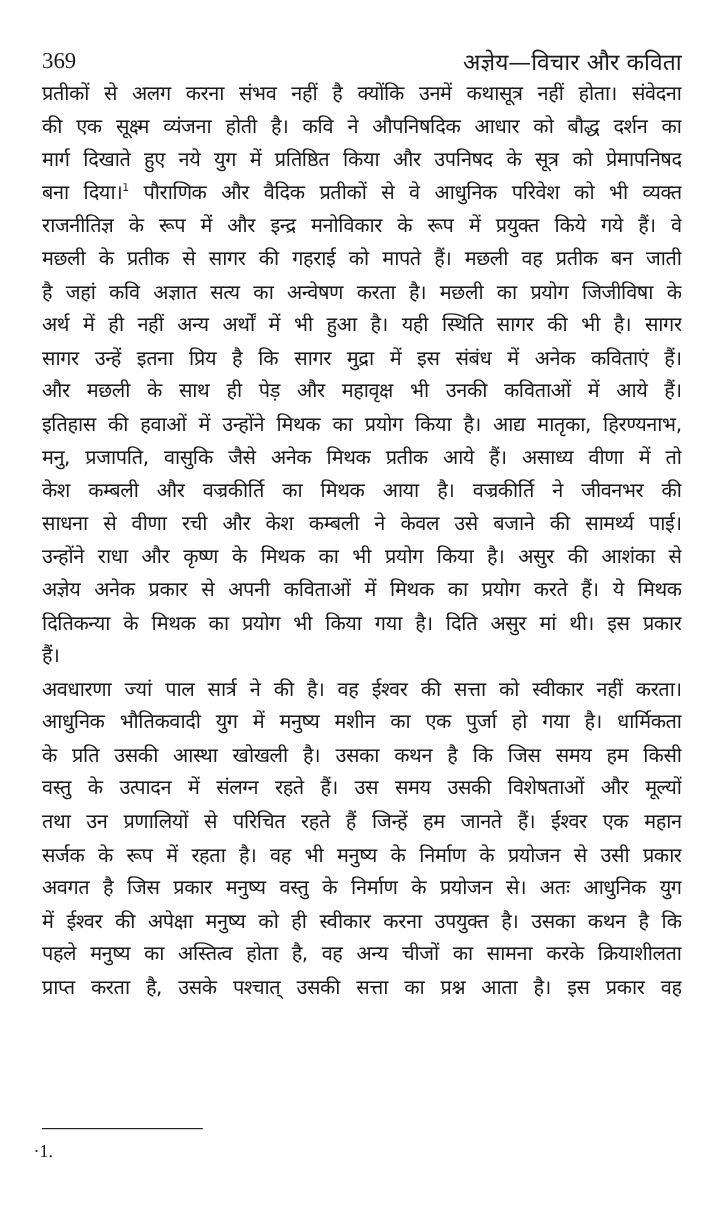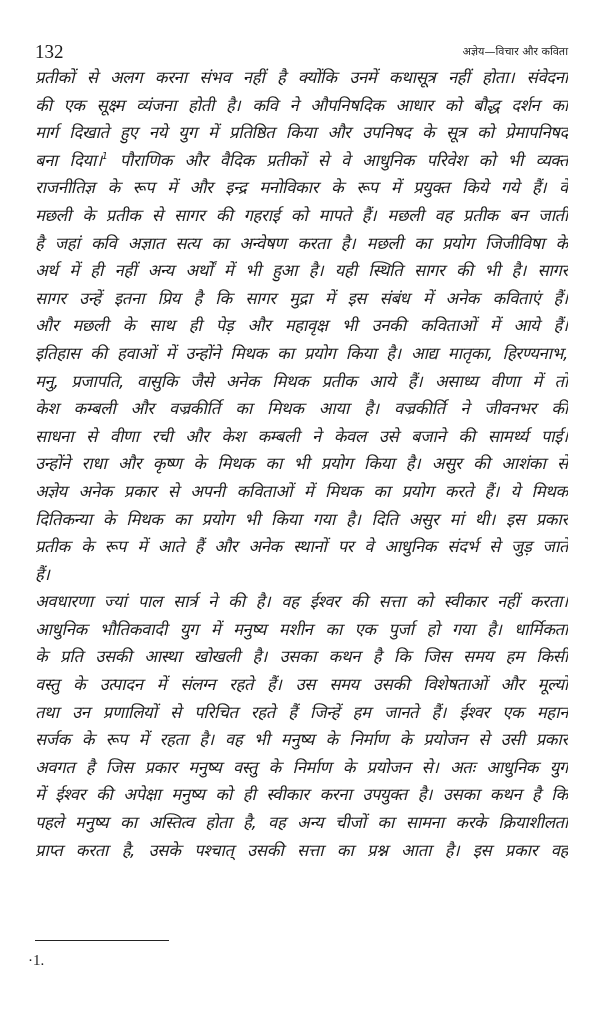--- a/index.html
+++ b/index.html
@@ -9,30 +9,30 @@
   }
   .page { position: absolute; left: 0; top: 0; width: 600px; height: 1020px; }
   .running-head {
     position: absolute; left: 35px; right: 32px; top: 37px; height: 26px;
     display: flex; justify-content: space-between; align-items: flex-end;
   }
   .page-number {
     font-family: "Liberation Serif", serif; font-size: 19px; line-height: 22px;
   }
   .book-title {
-    font-family: "DejaVu Sans", sans-serif; font-size: 11px; line-height: 22px;
+    font-family: "DejaVu Sans", sans-serif; font-size: 19px; line-height: 22px;
   }
   .body-text {
     position: absolute; left: 35px; width: 533px; top: 64px;
     font-family: "DejaVu Sans", sans-serif; font-size: 16.6px; line-height: 27.6px;
     text-align: justify; letter-spacing: -0.35px; word-spacing: 0px;
   }
   .line {
     display: block; height: 27.6px; white-space: nowrap;
-    text-align: justify; text-align-last: justify; overflow: hidden; font-style: italic;
+    text-align: justify; text-align-last: justify; overflow: hidden;
   }
   .line.last { text-align-last: left; }
   .line.indent { padding-left: 30px; }
   .footnote-rule {
     position: absolute; left: 35px; top: 940px; width: 134px; height: 0;
     border-top: 1.2px solid #222;
   }
   .footnote {
     position: absolute; left: 28px; top: 950px; display: flex; align-items: baseline;
     font-family: "DejaVu Sans", sans-serif; font-size: 14.5px; line-height: 20px;
@@ -41,21 +41,21 @@
     font-family: "Liberation Serif", serif; font-size: 15px; width: 56px;
   }
   sup.ref { font-size: 9px; vertical-align: super; line-height: 0; }
 </style>
 </head>
 <body>
 
 <div class="page">
 
   <div class="running-head">
-    <span class="page-number">132</span>
+    <span class="page-number">369</span>
     <span class="book-title">अज्ञेय—विचार और कविता</span>
   </div>
 
   <div class="body-text">
     <span class="line">प्रतीकों से अलग करना संभव नहीं है क्योंकि उनमें कथासूत्र नहीं होता। संवेदना</span>
     <span class="line">की एक सूक्ष्म व्यंजना होती है। कवि ने औपनिषदिक आधार को बौद्ध दर्शन का</span>
     <span class="line">मार्ग दिखाते हुए नये युग में प्रतिष्ठित किया और उपनिषद के सूत्र को प्रेमापनिषद</span>
     <span class="line"><span>बना दिया।</span><sup class="ref">1</sup> <span>पौराणिक और वैदिक प्रतीकों से वे आधुनिक परिवेश को भी व्यक्त</span></span>
     <span class="line">राजनीतिज्ञ के रूप में और इन्द्र मनोविकार के रूप में प्रयुक्त किये गये हैं। वे</span>
     <span class="line">मछली के प्रतीक से सागर की गहराई को मापते हैं। मछली वह प्रतीक बन जाती</span>
@@ -63,21 +63,20 @@
     <span class="line">अर्थ में ही नहीं अन्य अर्थों में भी हुआ है। यही स्थिति सागर की भी है। सागर</span>
     <span class="line">सागर उन्हें इतना प्रिय है कि सागर मुद्रा में इस संबंध में अनेक कविताएं हैं।</span>
     <span class="line">और मछली के साथ ही पेड़ और महावृक्ष भी उनकी कविताओं में आये हैं।</span>
     <span class="line">इतिहास की हवाओं में उन्होंने मिथक का प्रयोग किया है। आद्य मातृका, हिरण्यनाभ,</span>
     <span class="line">मनु, प्रजापति, वासुकि जैसे अनेक मिथक प्रतीक आये हैं। असाध्य वीणा में तो</span>
     <span class="line">केश कम्बली और वज्रकीर्ति का मिथक आया है। वज्रकीर्ति ने जीवनभर की</span>
     <span class="line">साधना से वीणा रची और केश कम्बली ने केवल उसे बजाने की सामर्थ्य पाई।</span>
     <span class="line">उन्होंने राधा और कृष्ण के मिथक का भी प्रयोग किया है। असुर की आशंका से</span>
     <span class="line">अज्ञेय अनेक प्रकार से अपनी कविताओं में मिथक का प्रयोग करते हैं। ये मिथक</span>
     <span class="line">दितिकन्या के मिथक का प्रयोग भी किया गया है। दिति असुर मां थी। इस प्रकार</span>
-    <span class="line">प्रतीक के रूप में आते हैं और अनेक स्थानों पर वे आधुनिक संदर्भ से जुड़ जाते</span>
     <span class="line last">हैं।</span>
     <span class="line">अवधारणा ज्यां पाल सार्त्र ने की है। वह ईश्वर की सत्ता को स्वीकार नहीं करता।</span>
     <span class="line">आधुनिक भौतिकवादी युग में मनुष्य मशीन का एक पुर्जा हो गया है। धार्मिकता</span>
     <span class="line">के प्रति उसकी आस्था खोखली है। उसका कथन है कि जिस समय हम किसी</span>
     <span class="line">वस्तु के उत्पादन में संलग्न रहते हैं। उस समय उसकी विशेषताओं और मूल्यों</span>
     <span class="line">तथा उन प्रणालियों से परिचित रहते हैं जिन्हें हम जानते हैं। ईश्वर एक महान</span>
     <span class="line">सर्जक के रूप में रहता है। वह भी मनुष्य के निर्माण के प्रयोजन से उसी प्रकार</span>
     <span class="line">अवगत है जिस प्रकार मनुष्य वस्तु के निर्माण के प्रयोजन से। अतः आधुनिक युग</span>
     <span class="line">में ईश्वर की अपेक्षा मनुष्य को ही स्वीकार करना उपयुक्त है। उसका कथन है कि</span>
     <span class="line">पहले मनुष्य का अस्तित्व होता है, वह अन्य चीजों का सामना करके क्रियाशीलता</span>

